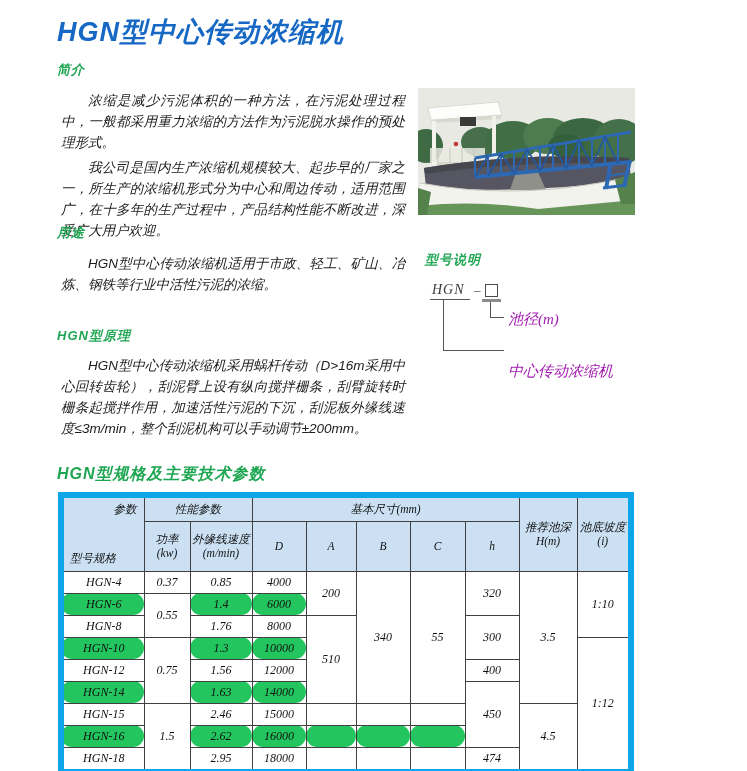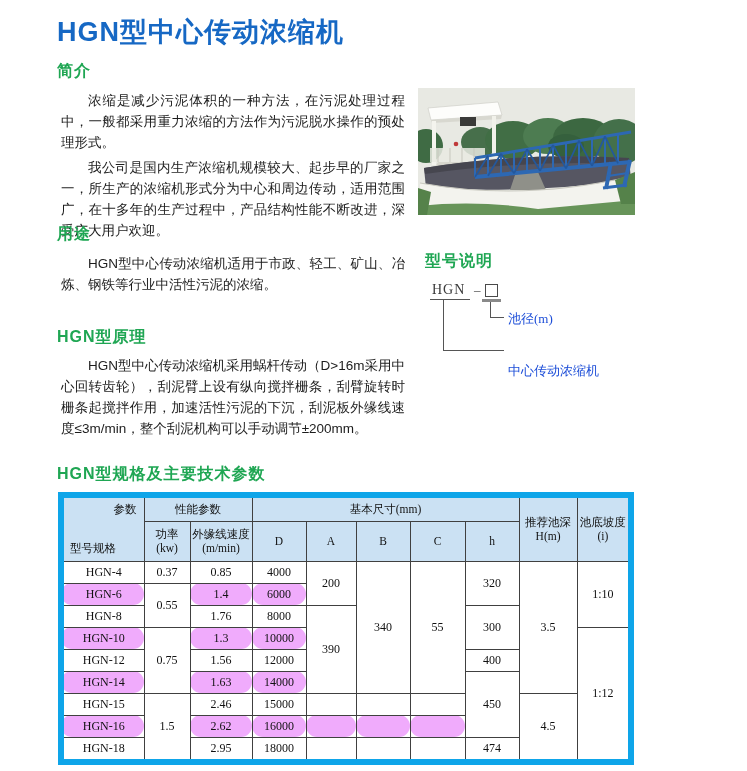--- a/index.html
+++ b/index.html
@@ -1,64 +1,64 @@
 <!DOCTYPE html>
 <html><head>
 <meta charset="utf-8">
 <style>
   html,body{margin:0;padding:0;background:#fff;}
   .page{
     position:relative;width:747px;height:771px;background:#fff;overflow:hidden;
-    font-family:"Liberation Sans","DejaVu Sans",sans-serif;color:#1f1f1f;
+    font-family:"Liberation Sans","DejaVu Sans",sans-serif;color:#1f1f1f;font-style:italic;
   }
   .abs{position:absolute;}
   .page-title{
     left:57px;top:14px;font-size:27px;font-weight:700;color:#1668c4;letter-spacing:1px;
   }
   .sec-h{
-    font-size:16px;font-weight:700;color:#1fa653;letter-spacing:1px;
+    font-size:13px;font-weight:700;color:#1fa653;letter-spacing:1px;
   }
   .para{
     width:352px;font-size:13.5px;line-height:21px;text-align:justify;color:#1c1c1c;
   }
   .para p{margin:4px;text-indent:2em;}
   
   .photo{left:418px;top:88px;width:217px;height:127px;}
   
   .model-diagram{left:430px;top:281px;width:210px;height:80px;color:#3a3a3a;
     font-family:"Liberation Serif","DejaVu Serif",serif;}
   .model-diagram .mcode{position:absolute;left:2px;top:1px;font-size:14px;letter-spacing:1px;}
   .model-diagram .mline-code{position:absolute;left:0;top:18px;width:40px;border-top:1px solid #555;}
   .model-diagram .mdash{position:absolute;left:44px;top:1px;font-size:13px;}
   .model-diagram .mbox{position:absolute;left:55px;top:3px;width:11px;height:11px;border:1.5px solid #4a4a4a;background:#fff;}
   .model-diagram .mbox-underline{position:absolute;left:52px;top:18px;width:19px;height:2.5px;background:#8a8a8a;}
   .model-diagram .elbow{position:absolute;border-left:1px solid #555;border-bottom:1px solid #555;}
   .model-diagram .elbow-diameter{left:60px;top:21px;width:13px;height:15px;}
   .model-diagram .elbow-machine{left:13px;top:19px;width:60px;height:50px;}
-  .model-diagram .mlabel{position:absolute;font-size:13px;color:#1d4ed8;}
+  .model-diagram .mlabel{position:absolute;font-size:15px;color:#a21caf;}
   .model-diagram .lbl-diameter{left:78px;top:29px;}
   .model-diagram .lbl-machine{left:78px;top:61px;margin-top:20px;}
   
   .unit-note{left:58px;top:471px;width:570px;text-align:right;font-size:11px;
     font-family:"Liberation Serif","DejaVu Serif",serif;color:#222;}
   table.specs{
     left:58px;top:492px;width:570px;border-collapse:collapse;table-layout:fixed;
     position:absolute;border:6px solid #0ea5e9;
     font-family:"Liberation Serif","DejaVu Serif",serif;
   }
   table.specs th,table.specs td{
     border:1px solid #404040;text-align:center;vertical-align:middle;padding:0;
   }
   table.specs th{
     background:#cbe1f3;font-weight:400;font-size:11.5px;line-height:14px;white-space:pre-line;color:#111;
   }
   table.specs thead tr:first-child{height:26px;}
-  table.specs thead tr:last-child{height:40px;}
+  table.specs thead tr:last-child{height:50px;}
   table.specs td{height:21px;font-size:12px;background:#fff;color:#111;}
-  table.specs td.stripe{background:#f0abfc;border-radius:11px;}
+  table.specs td.stripe{background:#22c55e;border-radius:11px;}
   th.corner{
     position:relative;
     background-color:#cbe1f3;
     background-image:linear-gradient(to bottom right,
       transparent calc(50% - 0.7px),#404040 calc(50% - 0.7px),
       #404040 calc(50% + 0.7px),transparent calc(50% + 0.7px));
   }
   th.corner .c-top{position:absolute;top:4px;right:7px;font-size:11.5px;}
   th.corner .c-bottom{position:absolute;bottom:6px;left:6px;font-size:11.5px;}
 </style>
@@ -222,21 +222,21 @@
         <tr>
           <td class="stripe">HGN-6</td>
           <td rowspan="2">0.55</td>
           <td class="stripe">1.4</td>
           <td class="stripe">6000</td>
         </tr>
         <tr>
           <td>HGN-8</td>
           <td>1.76</td>
           <td>8000</td>
-          <td rowspan="4">390</td>
+          <td rowspan="4">510</td>
           <td rowspan="2">300</td>
         </tr>
         <tr>
           <td class="stripe">HGN-10</td>
           <td rowspan="3">0.75</td>
           <td class="stripe">1.3</td>
           <td class="stripe">10000</td>
           <td rowspan="6">1:12</td>
         </tr>
         <tr>

